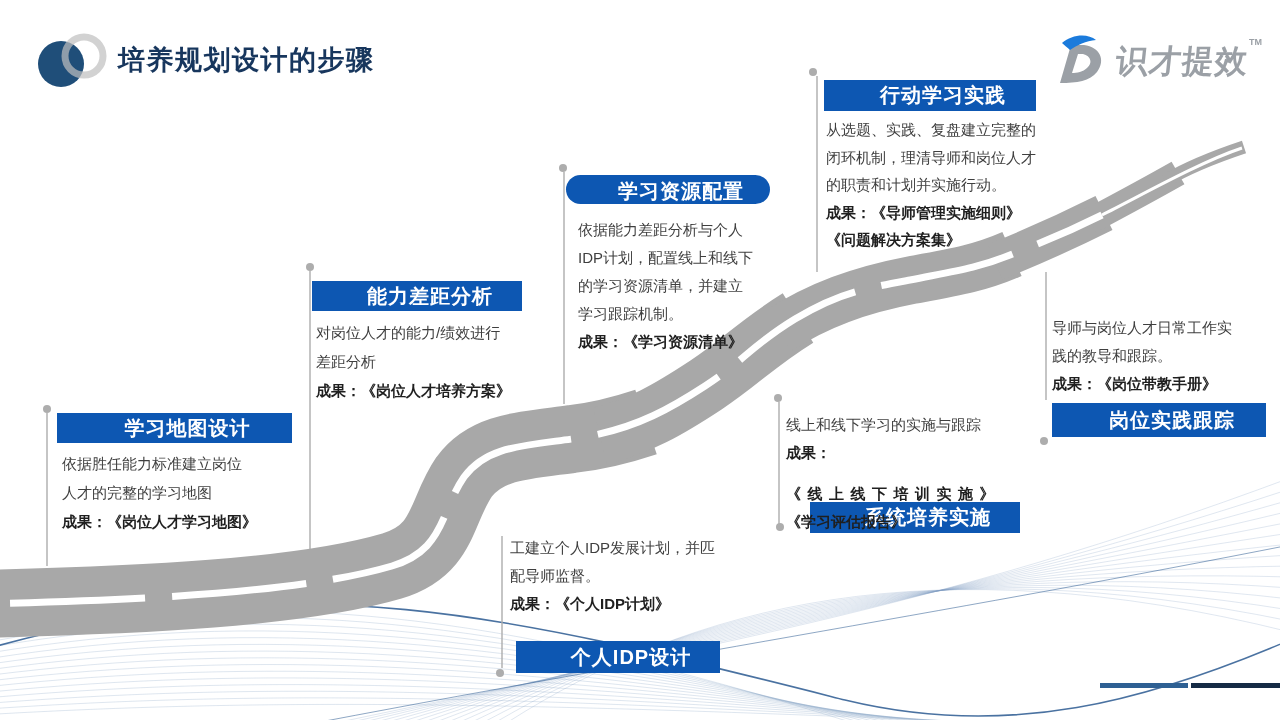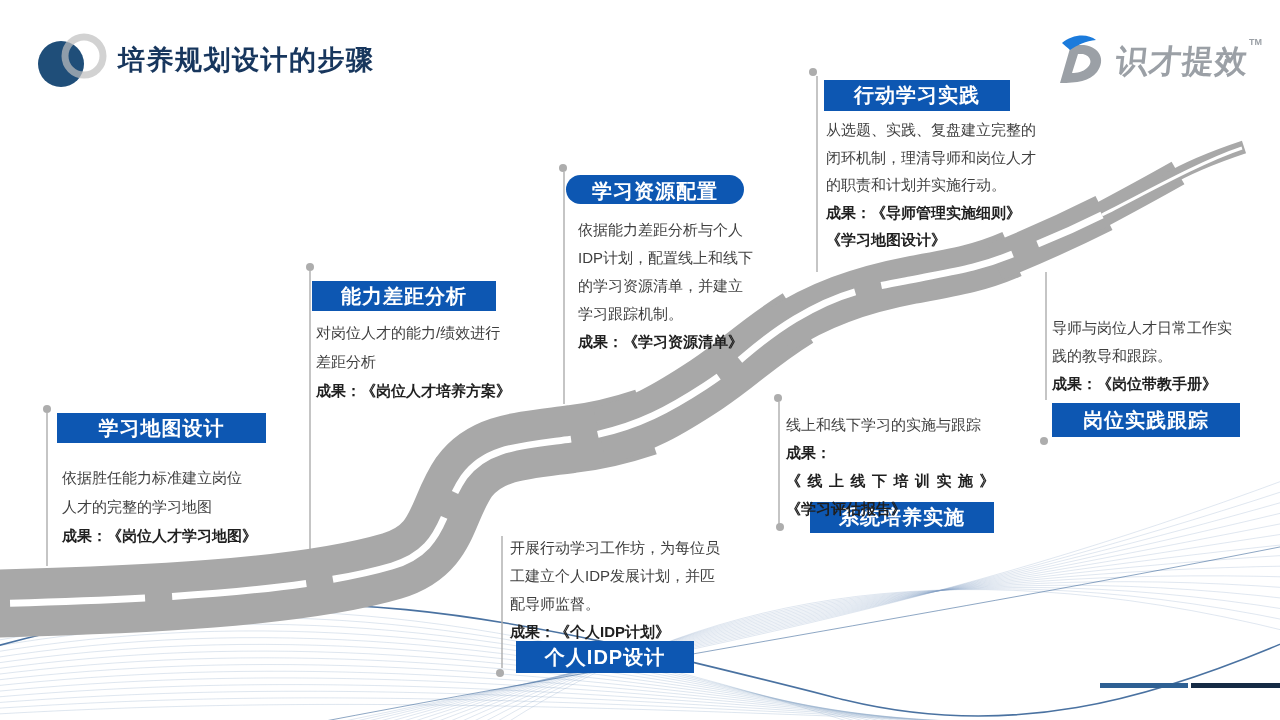--- a/index.html
+++ b/index.html
@@ -9,25 +9,25 @@
   svg.layer{position:absolute;left:0;top:0;}
   
   .title{position:absolute;left:118px;top:42px;font-size:27px;font-weight:bold;
          color:var(--title);letter-spacing:1.5px;white-space:nowrap;}
   
   .brand-text{position:absolute;left:1116px;top:40px;font-size:32px;font-weight:bold;
               color:var(--brand-gray);transform:skewX(-6deg);letter-spacing:1px;white-space:nowrap;}
   .brand-tm{position:absolute;left:1249px;top:37px;font-size:9px;font-weight:bold;color:var(--brand-gray);}
   
   .hdr{position:absolute;background:var(--accent);color:#fff;font-weight:bold;
-       font-size:20px;text-align:center;letter-spacing:1px;white-space:nowrap;}
+       font-size:20px;text-align:center;letter-spacing:1px;white-space:nowrap;padding-left:26px;}
   .stepbody{position:absolute;font-size:15px;color:var(--body-text);}
   .bline{white-space:nowrap;}
   .res{font-weight:bold;color:var(--result-text);}
-  .res.wide{letter-spacing:6.5px;}
+  .res.wide{letter-spacing:6.5px;margin-top:13px;}
   
   .bbar{position:absolute;height:5px;top:683px;}
   .road{fill:none;stroke:var(--road);}
   .cline{fill:none;stroke:#fff;stroke-width:7;stroke-dasharray:135 27;stroke-dashoffset:-30;}
   .cline-thin{fill:none;stroke:#fff;stroke-width:3;}
 </style>
 </head>
 <body>
 
 <div class="slide">
@@ -104,21 +104,21 @@
 
   <svg class="abs" style="left:1050px;top:33px" width="60" height="56" viewBox="0 0 60 56">
     <path fill-rule="evenodd" fill="var(--brand-gray)" d="M10 50 L21 12 L34 12 C50 14 56 27 47 39 C40 48 27 50 10 50 Z M22 40 L28 21 L33 21 C41 23 43 30 37 35 C33 39 27 40 22 40 Z"></path>
     <path fill="var(--brand-blue)" d="M12 10 C22 1 38 0 46 7 C36 8 27 12 20 17 C17 14 14 12 12 10 Z"></path>
   </svg>
   <div class="brand-text">识才提效</div>
   <div class="brand-tm">TM</div>
 
   <div id="steps">
       <div class="hdr" style="left: 57px; top: 413px; width: 209px; height: 30px; line-height: 30px;">学习地图设计</div>
-      <div class="stepbody" style="left: 62px; top: 463px; line-height: 29px;">
+      <div class="stepbody" style="left: 62px; top: 449px; line-height: 29px;">
         <div class="bline">依据胜任能力标准建立岗位</div>
         <div class="bline">人才的完整的学习地图</div>
         <div class="bline res">成果：《岗位人才学习地图》</div>
       </div>
       <div class="hdr" style="left: 312px; top: 281px; width: 184px; height: 30px; line-height: 30px;">能力差距分析</div>
       <div class="stepbody" style="left: 316px; top: 318px; line-height: 29px;">
         <div class="bline">对岗位人才的能力/绩效进行</div>
         <div class="bline">差距分析</div>
         <div class="bline res">成果：《岗位人才培养方案》</div>
       </div>
@@ -129,25 +129,24 @@
         <div class="bline">的学习资源清单，并建立</div>
         <div class="bline">学习跟踪机制。</div>
         <div class="bline res">成果：《学习资源清单》</div>
       </div>
       <div class="hdr" style="left: 824px; top: 80px; width: 186px; height: 31px; line-height: 31px;">行动学习实践</div>
       <div class="stepbody" style="left: 826px; top: 116px; line-height: 27.5px;">
         <div class="bline">从选题、实践、复盘建立完整的</div>
         <div class="bline">闭环机制，理清导师和岗位人才</div>
         <div class="bline">的职责和计划并实施行动。</div>
         <div class="bline res">成果：《导师管理实施细则》</div>
-        <div class="bline res">《学习地图设计》</div>
+        <div class="bline res">《问题解决方案集》</div>
       </div>
       <div class="hdr" style="left: 516px; top: 641px; width: 178px; height: 32px; line-height: 32px;">个人IDP设计</div>
       <div class="stepbody" style="left: 510px; top: 534px; line-height: 28px;">
-        <div class="bline">开展行动学习工作坊，为每位员</div>
         <div class="bline">工建立个人IDP发展计划，并匹</div>
         <div class="bline">配导师监督。</div>
         <div class="bline res">成果：《个人IDP计划》</div>
       </div>
       <div class="hdr" style="left: 786px; top: 502px; width: 184px; height: 31px; line-height: 31px; margin-left: 24px;">系统培养实施</div>
       <div class="stepbody" style="left: 786px; top: 411px; line-height: 28px;">
         <div class="bline">线上和线下学习的实施与跟踪</div>
         <div class="bline res">成果：</div>
         <div class="bline res wide">《线上线下培训实施》</div>
         <div class="bline res">《学习评估报告》</div>

